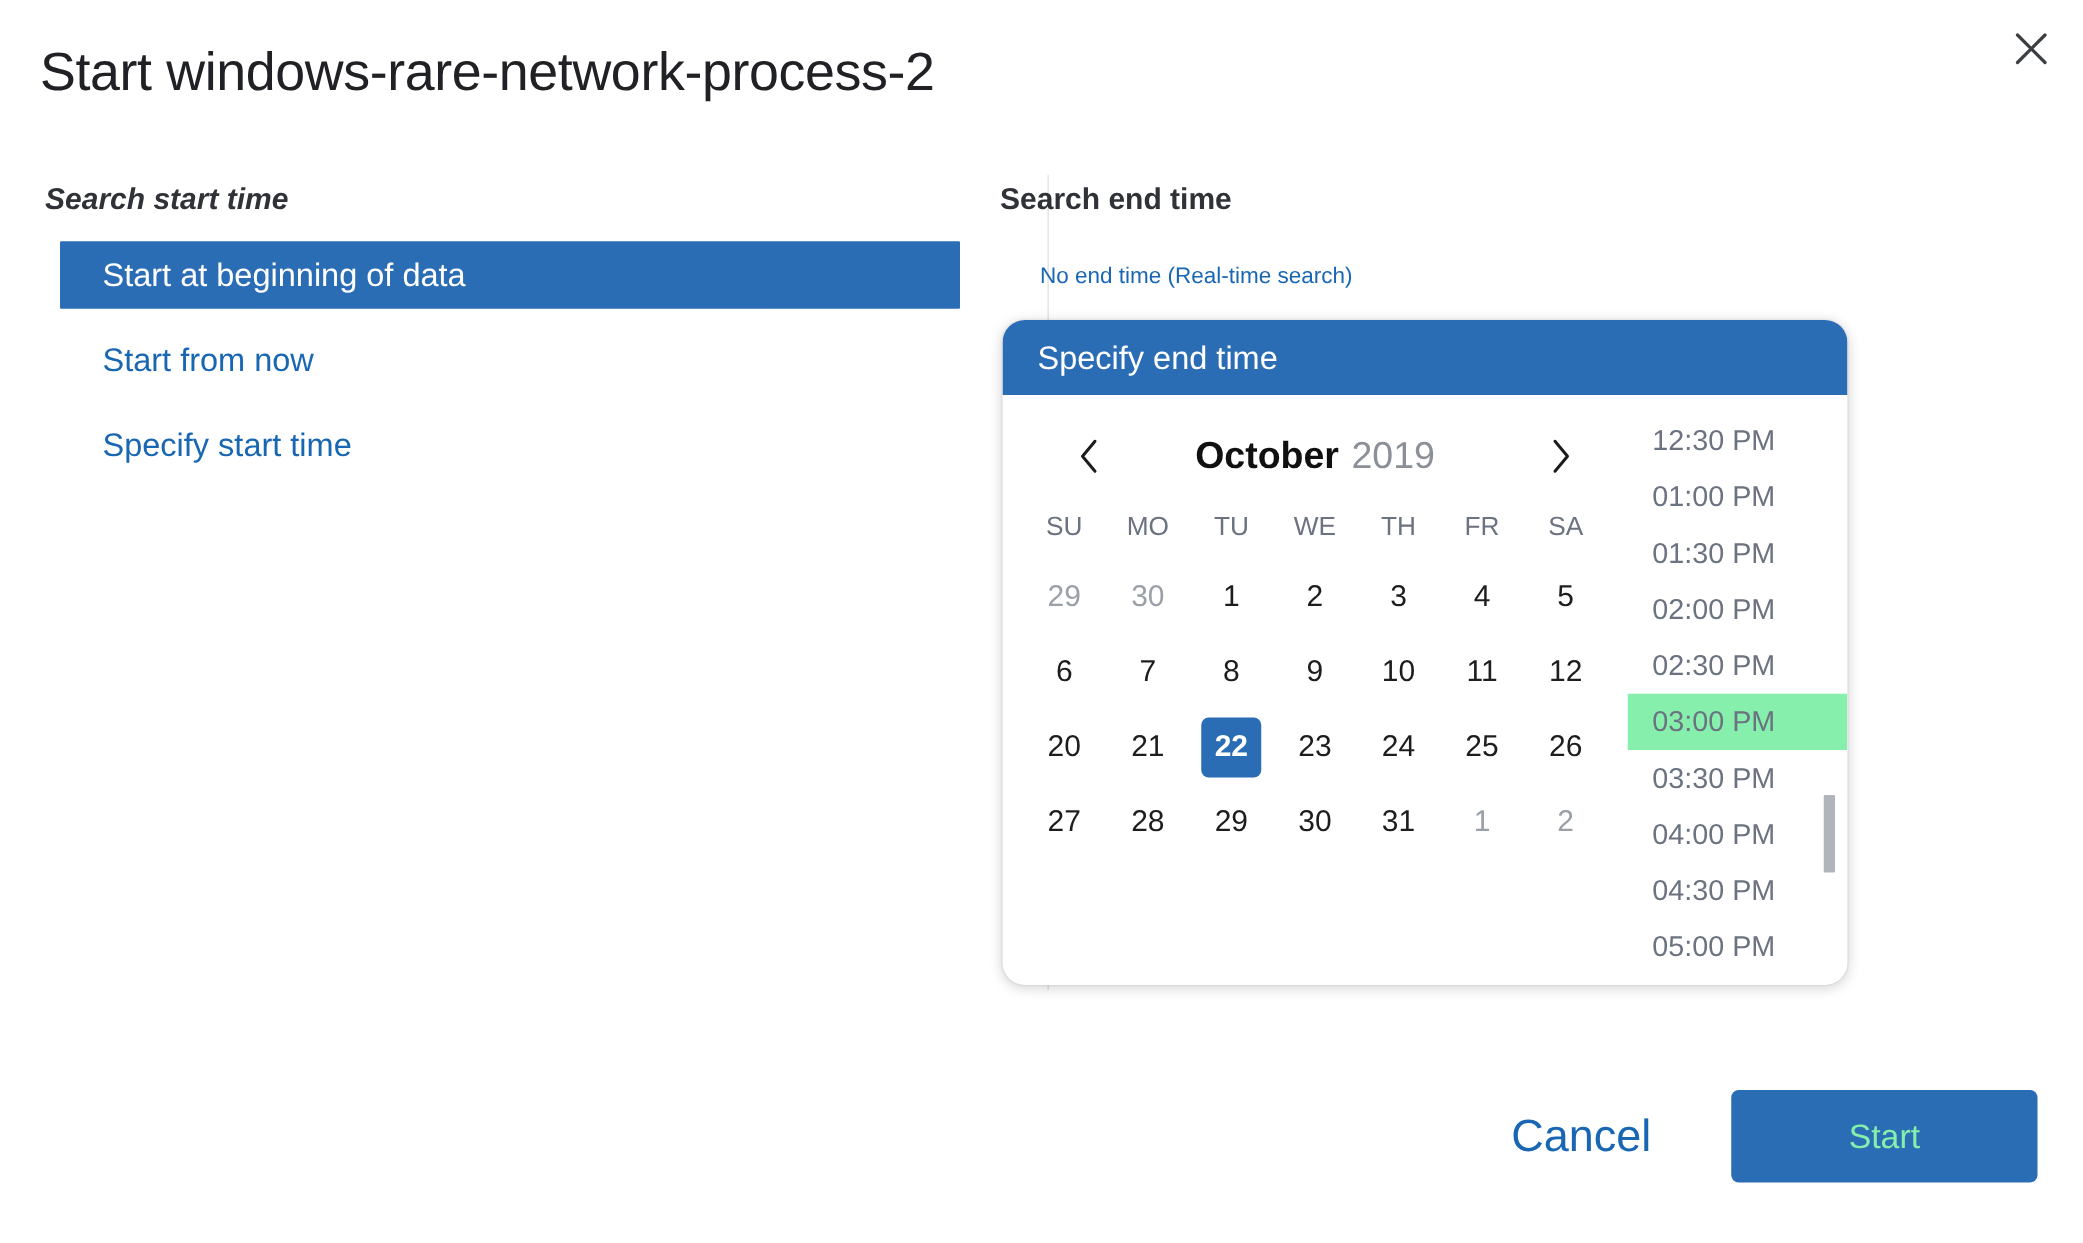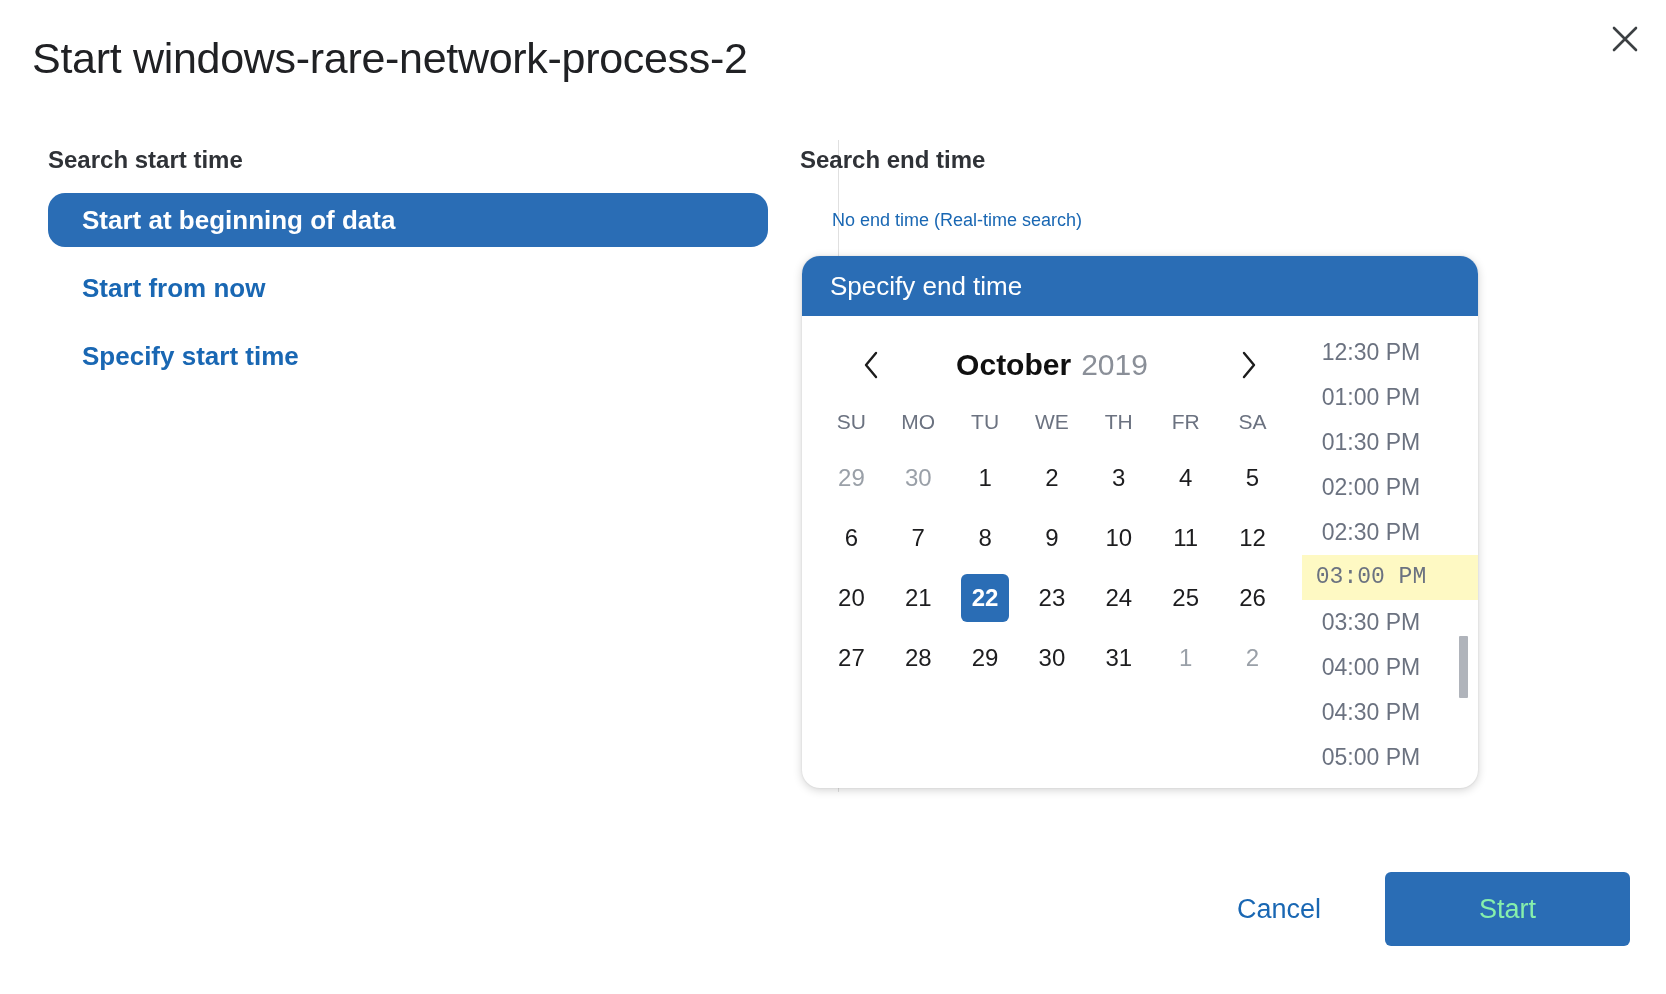--- a/index.html
+++ b/index.html
@@ -54,41 +54,40 @@
     height: 652px;
     background: #e0e0e0;
   }
 
   .col-heading {
     position: absolute;
     font-size: 24px;
     font-weight: bold;
     color: #2f3237;
   }
-  #start-heading { left: 48px;  top: 146px; }
+  #start-heading { left: 36px;  top: 146px; font-style: italic; }
   #end-heading   { left: 800px; top: 146px; }
 
   
   #start-options {
     position: absolute;
     left: 48px;
     top: 193px;
     width: 720px;
   }
   .opt {
     height: 54px;
     display: flex;
     align-items: center;
     padding-left: 34px;
     font-size: 26px;
     color: #1967b3;
-    border-radius: 17px;
+    border-radius: 1px;
     cursor: pointer;
     white-space: nowrap;
-    font-weight: bold;
   }
   .opt.selected {
     background: #2a6db5;
     color: #ffffff;
   }
   .opt.spaced { margin-top: 14px; }
 
   
   #end-options {
     position: absolute;
@@ -211,22 +210,21 @@
   .time-item {
     height: 45px;
     line-height: 45px;
     font-size: 23px;
     color: #6b7280;
     text-align: center;
     cursor: pointer;
     padding-right: 38px;
   }
   .time-item.selected {
-    background: #fef9c3;
-    font-family: Liberation Mono, monospace;
+    background: #86efac;
   }
   #time-scrollbar {
     position: absolute;
     right: 10px;
     top: 320px;
     width: 9px;
     height: 62px;
     background: #b0b4bb;
     border-radius: 1px;
     cursor: pointer;
@@ -234,21 +232,21 @@
 
   
   #footer {
     position: absolute;
     right: 36px;
     bottom: 48px;
     display: flex;
     align-items: center;
   }
   #cancel-btn {
-    font-size: 27px;
+    font-size: 36px;
     color: #1967b3;
     cursor: pointer;
     padding: 10px 22px;
     white-space: nowrap;
   }
   #start-btn {
     margin-left: 42px;
     width: 245px;
     height: 74px;
     background: #2a6db5;

